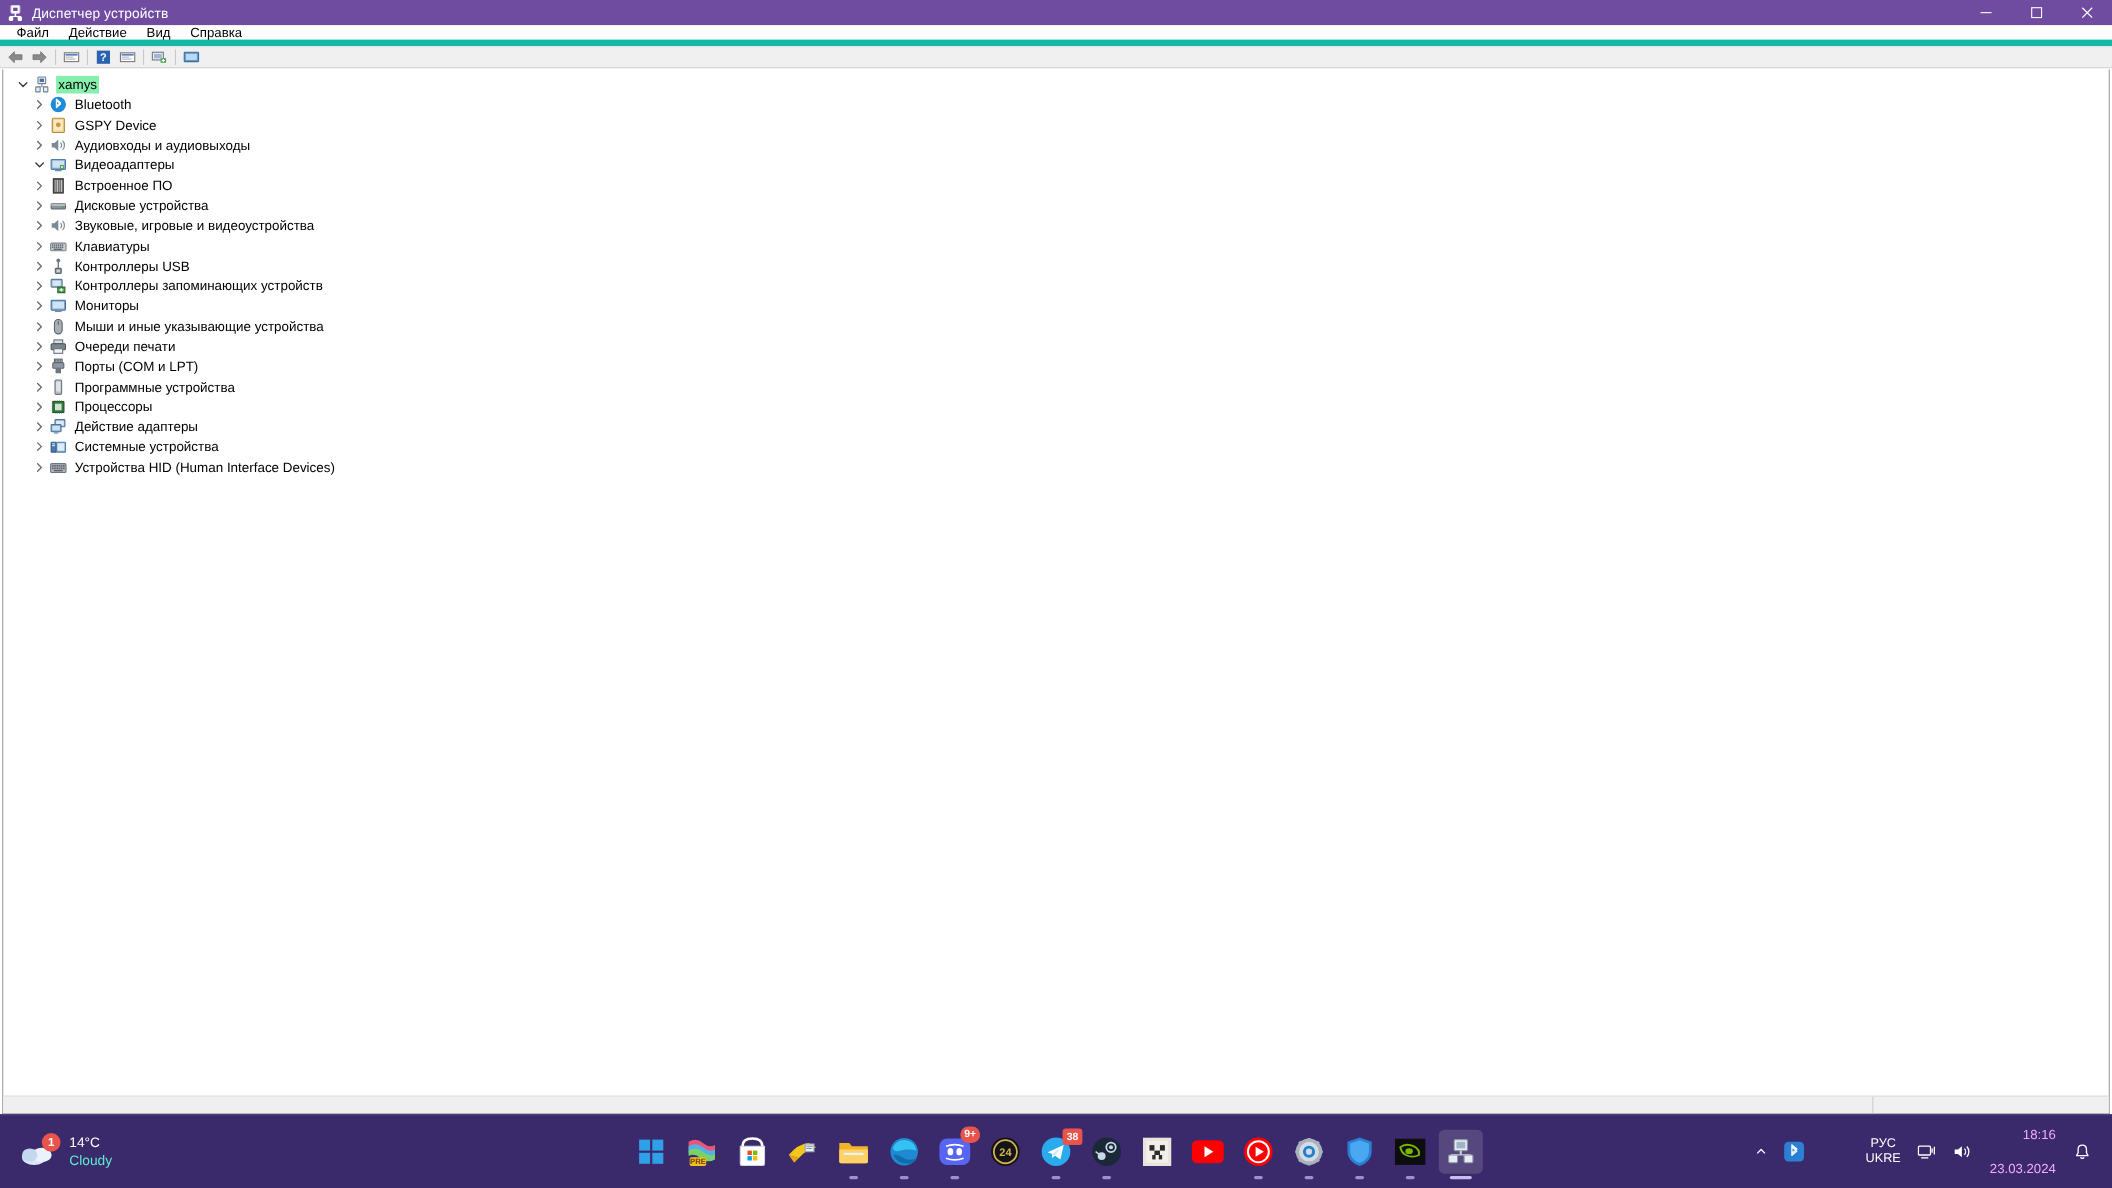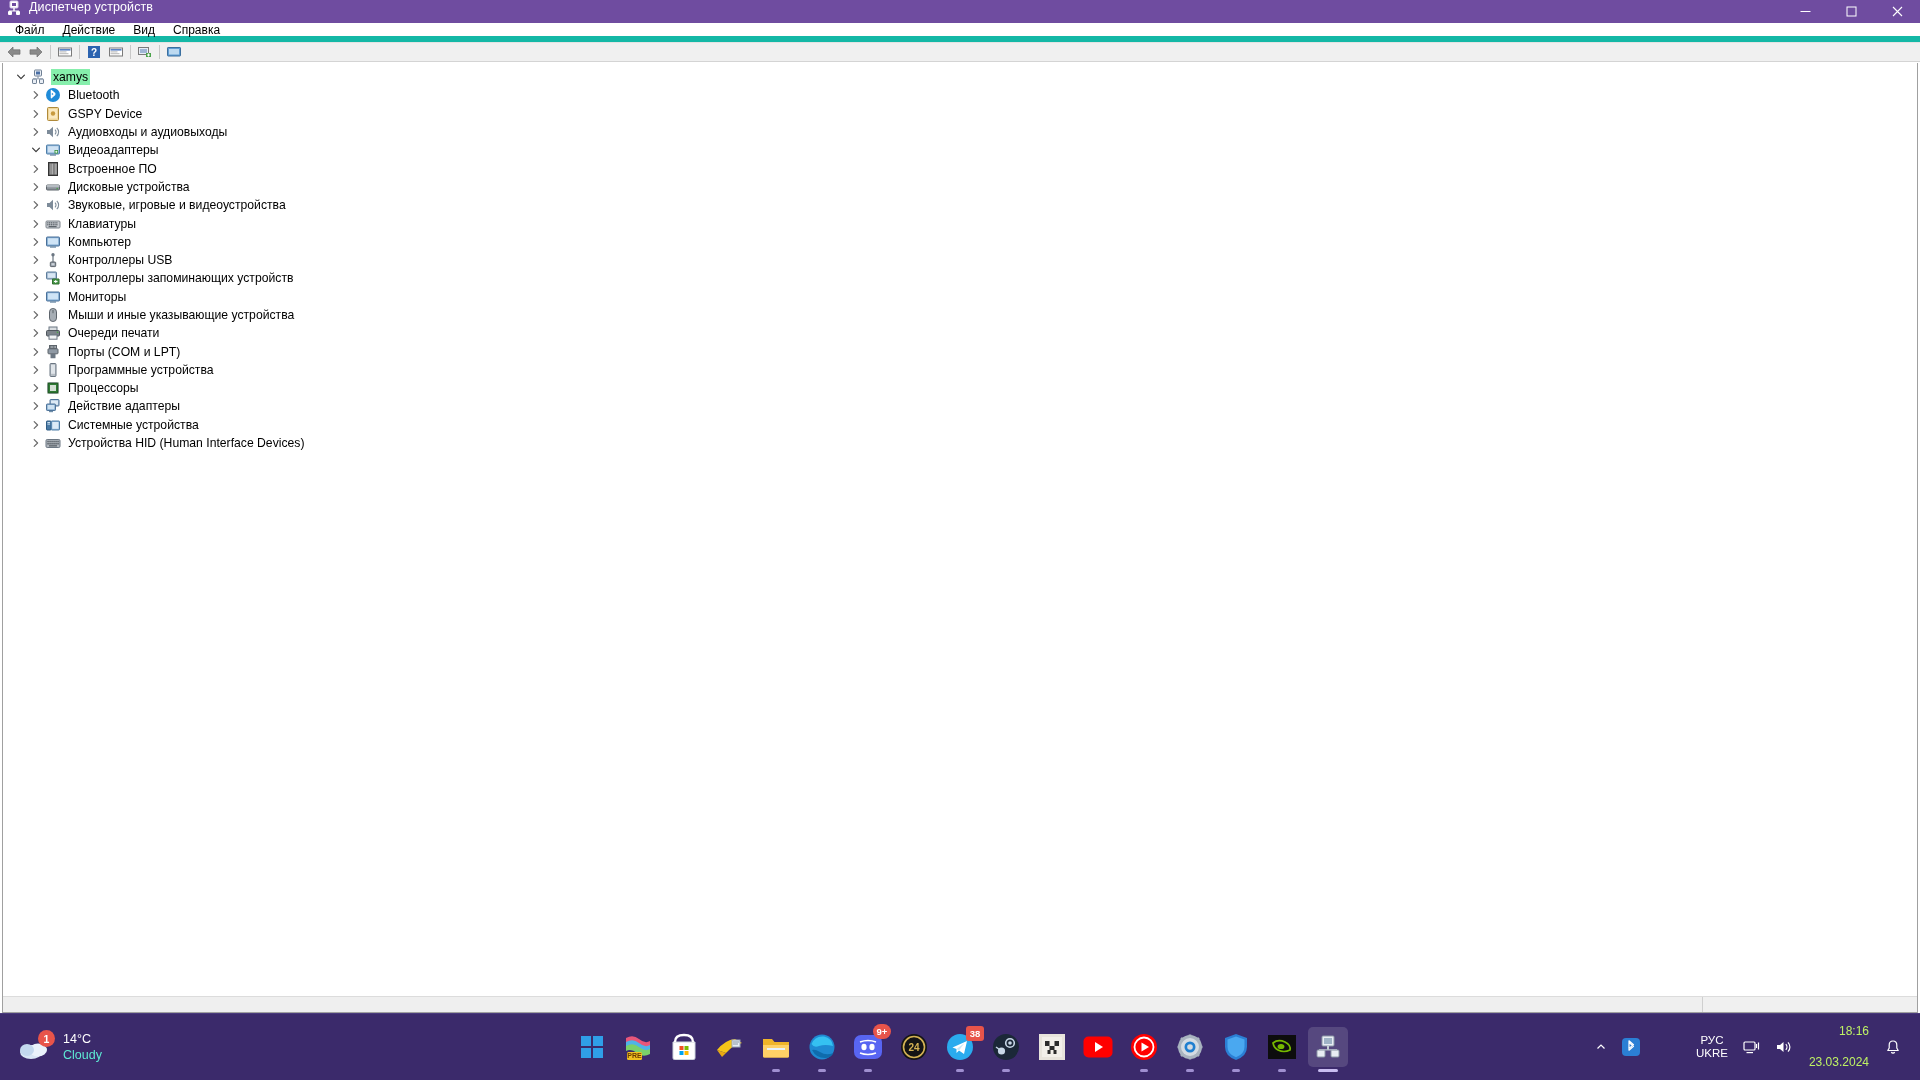--- a/index.html
+++ b/index.html
@@ -11,21 +11,21 @@
 
   
   #window {
     position:absolute; left:0; top:0; width:1920px; height:1013px;
     background:#ffffff; display:flex; flex-direction:column;
   }
 
   
   #titlebar {
     height:23px; background:#6f4ca0;
-    display:flex; flex:none;
+    display:flex; align-items:center; flex:none;
     color:#ffffff;
   }
   #title-icon {
     width:16px; height:16px; margin-left:6px; margin-right:7px;
     position:relative; flex:none;
   }
   #title-text { font-size:12.5px; letter-spacing:.1px; white-space:nowrap; }
   #win-buttons { margin-left:auto; display:flex; height:23px; }
   .win-btn {
     width:46px; height:23px; display:flex; align-items:center; justify-content:center;
@@ -139,21 +139,21 @@
   .tray-item {
     display:flex; align-items:center; justify-content:center;
     color:#ffffff; padding:5px 7px; border-radius:4px;
   }
   #lang {
     display:flex; flex-direction:column; align-items:center;
     color:#ffffff; font-size:11.5px; line-height:13px; padding:3px 8px;margin-left:40px;
   }
   #clock {
     display:flex; flex-direction:column; align-items:flex-end;
-    color:#bef264; font-size:12px; line-height:15px; padding:3px 9px;gap:16px;
+    color:#f0abfc; font-size:12px; line-height:15px; padding:3px 9px;gap:16px;
   }
 </style>
 </head>
 <body>
 
 <div id="window">
 
   <div id="titlebar">
     <div id="title-icon">
       <svg width="16" height="16" viewBox="0 0 16 16">
@@ -381,33 +381,20 @@
             </svg></span>
           <span class="node-label">Клавиатуры</span>
         </div>
         <div class="node indent-1">
           <span class="twisty">
             <svg width="10" height="10" viewBox="0 0 10 10">
               <path d="M3.2 1.6 L6.6 5 L3.2 8.4" stroke="#6a6a6a" stroke-width="1.2" fill="none" stroke-linecap="round" stroke-linejoin="round"></path>
             </svg>
           </span>
           <span class="node-icon"><svg width="16" height="16" viewBox="0 0 16 16">
-              <rect x="1.5" y="3" width="13" height="9" rx="0.8" fill="#7ea9d0" stroke="#4a7099"></rect>
-              <rect x="2.8" y="4.2" width="10.4" height="6.3" fill="#cfe4f6"></rect>
-              <rect x="5" y="12.3" width="6" height="1.4" fill="#6f8ea8"></rect>
-            </svg></span>
-          <span class="node-label">Компьютер</span>
-        </div>
-        <div class="node indent-1">
-          <span class="twisty">
-            <svg width="10" height="10" viewBox="0 0 10 10">
-              <path d="M3.2 1.6 L6.6 5 L3.2 8.4" stroke="#6a6a6a" stroke-width="1.2" fill="none" stroke-linecap="round" stroke-linejoin="round"></path>
-            </svg>
-          </span>
-          <span class="node-icon"><svg width="16" height="16" viewBox="0 0 16 16">
               <circle cx="8" cy="2.8" r="1.7" fill="#6b7682"></circle>
               <rect x="7.4" y="4" width="1.2" height="6.5" fill="#6b7682"></rect>
               <rect x="5.3" y="10" width="5.4" height="4.6" rx="0.8" fill="#8f99a4" stroke="#5d646b"></rect>
               <rect x="6.5" y="11.2" width="3" height="2.2" fill="#cdd3d9"></rect>
             </svg></span>
           <span class="node-label">Контроллеры USB</span>
         </div>
         <div class="node indent-1">
           <span class="twisty">
             <svg width="10" height="10" viewBox="0 0 10 10">

